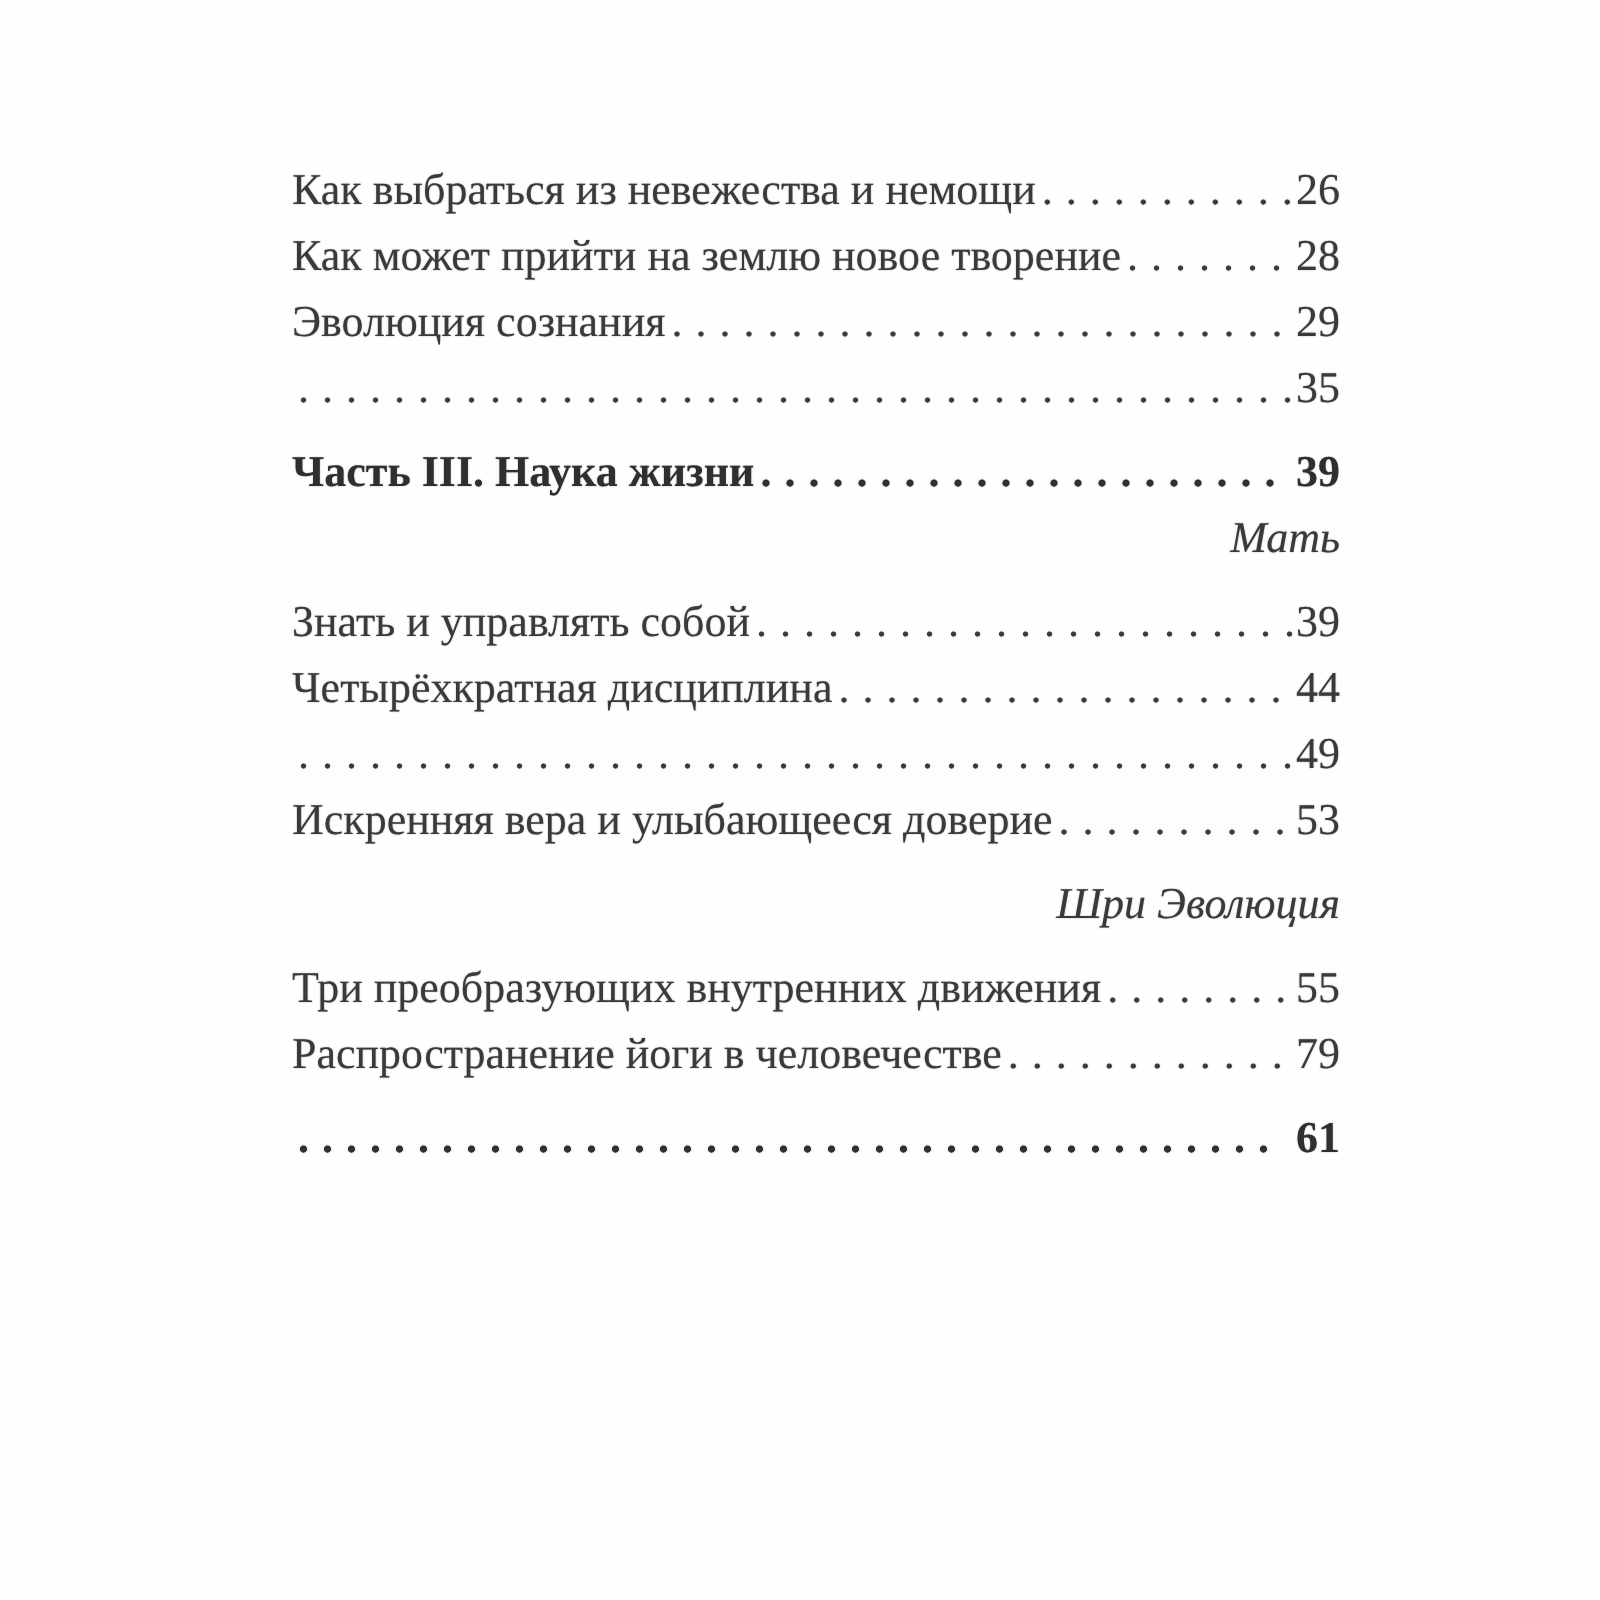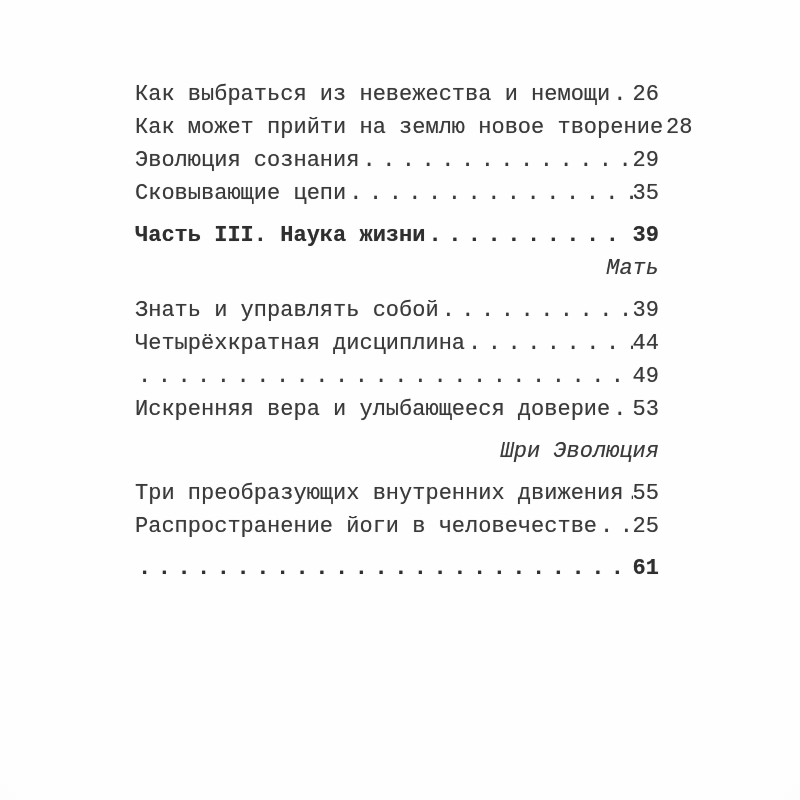--- a/index.html
+++ b/index.html
@@ -12,27 +12,26 @@
   }
   .photo {
     position: relative;
     width: 800px;
     height: 800px;
     background: radial-gradient(130% 130% at 50% 42%, #fefefe 55%, #f4f4f4 100%);
     overflow: hidden;
   }
   .toc {
     position: absolute;
-    left: 135px;
+    left: 146px;
     top: 78px;
     width: 524px;
     font-size: 22px;
     color: #3a3a3a;
     text-shadow: 0 0 0.7px rgba(58,58,58,0.55);
-    font-family: Liberation Mono, monospace;
   }
   .row {
     display: flex;
     align-items: baseline;
     height: 33px;
     line-height: 33px;
   }
   .row.gap { margin-top: 9px; }
   .row.bold { font-weight: bold; color: #2f2f2f; }
   .row.italic { font-style: italic; justify-content: flex-end; }
@@ -65,21 +64,20 @@
         <span class="label">Как может прийти на землю новое творение</span>
         <span class="dots"></span>
         <span class="num">28</span>
       </div>
       <div class="row normal">
         <span class="label">Эволюция сознания</span>
         <span class="dots"></span>
         <span class="num">29</span>
       </div>
       <div class="row normal">
-        <span class="label">Сковывающие цепи</span>
         <span class="dots"></span>
         <span class="num">35</span>
       </div>
       <div class="row bold gap">
         <span class="label">Часть III. Наука жизни</span>
         <span class="dots"></span>
         <span class="num">39</span>
       </div>
       <div class="row italic">
         <span class="label">Мать</span>
@@ -107,20 +105,20 @@
         <span class="label">Шри Эволюция</span>
       </div>
       <div class="row normal gap">
         <span class="label">Три преобразующих внутренних движения</span>
         <span class="dots"></span>
         <span class="num">55</span>
       </div>
       <div class="row normal">
         <span class="label">Распространение йоги в человечестве</span>
         <span class="dots"></span>
-        <span class="num">25</span>
+        <span class="num">79</span>
       </div>
       <div class="row bold gap">
         <span class="dots"></span>
         <span class="num">61</span>
       </div>
     </div>
 </div>
 
 </body></html>

